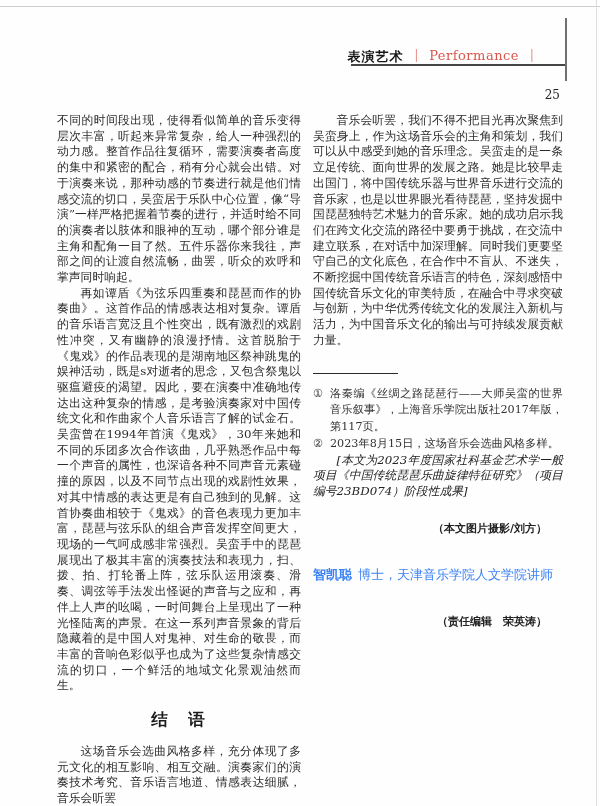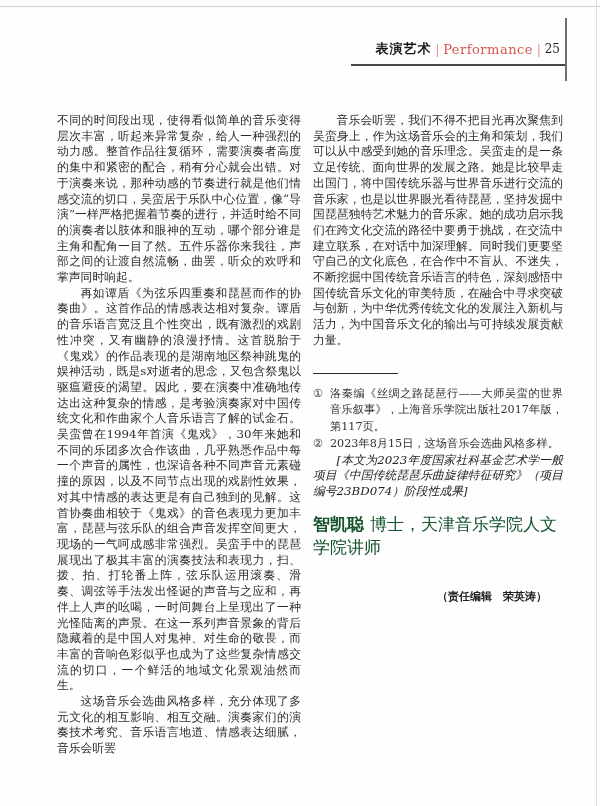--- a/index.html
+++ b/index.html
@@ -3,25 +3,25 @@
 <meta charset="utf-8">
 <style>
   html,body{margin:0;padding:0;background:#ffffff;}
   .page{
     position:relative;width:600px;height:806px;background:#fefefe;overflow:hidden;
     font-family:"DejaVu Serif","Liberation Serif",serif;color:#2b2b2b;
   }
   .top-edge{position:absolute;top:6px;left:0;width:600px;height:1px;background:#cfcfcf;}
   .right-edge{position:absolute;top:0;left:596px;width:1px;height:806px;background:#dedede;}
 
-  .header{position:absolute;top:40px;right:40px;display:flex;align-items:center;gap:4px;white-space:nowrap;}
+  .header{position:absolute;top:48px;right:40px;display:flex;align-items:flex-start;gap:11px;white-space:nowrap;}
   .header-cn{font-family:"DejaVu Sans","Liberation Sans",sans-serif;font-weight:bold;font-size:13px;color:#151515;letter-spacing:1px;}
   .header-bar{font-size:11px;color:#e2837b;transform:scaleY(1.2);}
   .header-en{font-size:13px;color:#d8564c;letter-spacing:0.5px;}
-  .header-page{font-size:12px;color:#222;}
+  .header-page{font-size:12px;color:#222;margin-top:40px;}
   .header-rule{position:absolute;top:64px;left:351px;width:215px;height:2px;background:#454545;}
   .v-rule{position:absolute;top:18px;left:565px;width:2px;height:63px;background:#707070;}
 
   .columns{position:absolute;top:113px;left:57px;display:flex;gap:12px;}
   .col-left{width:244px;}
   .col-right{width:250px;}
   .col p{margin:0;font-size:11.8px;line-height:15.7px;text-align:justify;text-justify:inter-ideograph;}
   .indent{text-indent:2em;}
   .conclusion-heading{
     font-family:"DejaVu Sans","Liberation Sans",sans-serif;font-weight:bold;
@@ -31,21 +31,21 @@
   .fn-rule{width:85px;height:1px;background:#2a2a2a;margin:24px 0 12px;}
   .footnote{display:flex;font-size:11.2px;line-height:16.8px;color:#333;}
   .fn-marker{flex:0 0 17px;}
   .fn-text{flex:1;text-align:justify;}
   .funding-note{
     margin:14px 0 0;font-style:italic;font-size:12.4px;line-height:19px;
     text-indent:2em;text-align:justify;color:#222;
   }
   .photo-credit{margin-top:21px;text-align:right;padding-right:16px;
     font-family:"DejaVu Sans","Liberation Sans",sans-serif;font-weight:bold;font-size:11px;color:#222;}
-  .bio{margin-top:13px;font-size:17px;color:#14532d;}
+  .bio{margin-top:30px;font-size:13px;color:#3b82f6;}
   .bio-name{font-family:"DejaVu Sans","Liberation Sans",sans-serif;font-weight:bold;margin-right:6px;}
   .editor-note{margin-top:30px;text-align:right;padding-right:16px;
     font-family:"DejaVu Sans","Liberation Sans",sans-serif;font-weight:bold;font-size:11px;color:#222;}
 </style>
 </head>
 <body>
 
 <div class="page">
 
   <div class="top-edge"></div>
@@ -59,39 +59,41 @@
     <span class="header-page">25</span>
   </div>
   <div class="header-rule"></div>
   <div class="v-rule"></div>
 
   <div class="columns">
 
     <div class="col col-left">
       <p>不同的时间段出现，使得看似简单的音乐变得层次丰富，听起来异常复杂，给人一种强烈的动力感。整首作品往复循环，需要演奏者高度的集中和紧密的配合，稍有分心就会出错。对于演奏来说，那种动感的节奏进行就是他们情感交流的切口，吴蛮居于乐队中心位置，像“导演”一样严格把握着节奏的进行，并适时给不同的演奏者以肢体和眼神的互动，哪个部分谁是主角和配角一目了然。五件乐器你来我往，声部之间的让渡自然流畅，曲罢，听众的欢呼和掌声同时响起。</p>
       <p class="indent">再如谭盾《为弦乐四重奏和琵琶而作的协奏曲》。这首作品的情感表达相对复杂。谭盾的音乐语言宽泛且个性突出，既有激烈的戏剧性冲突，又有幽静的浪漫抒情。这首脱胎于《鬼戏》的作品表现的是湖南地区祭神跳鬼的娱神活动，既是s对逝者的思念，又包含祭鬼以驱瘟避疫的渴望。因此，要在演奏中准确地传达出这种复杂的情感，是考验演奏家对中国传统文化和作曲家个人音乐语言了解的试金石。吴蛮曾在1994年首演《鬼戏》，30年来她和不同的乐团多次合作该曲，几乎熟悉作品中每一个声音的属性，也深谙各种不同声音元素碰撞的原因，以及不同节点出现的戏剧性效果，对其中情感的表达更是有自己独到的见解。这首协奏曲相较于《鬼戏》的音色表现力更加丰富，琵琶与弦乐队的组合声音发挥空间更大，现场的一气呵成感非常强烈。吴蛮手中的琵琶展现出了极其丰富的演奏技法和表现力，扫、拨、拍、打轮番上阵，弦乐队运用滚奏、滑奏、调弦等手法发出怪诞的声音与之应和，再伴上人声的吆喝，一时间舞台上呈现出了一种光怪陆离的声景。在这一系列声音景象的背后隐藏着的是中国人对鬼神、对生命的敬畏，而丰富的音响色彩似乎也成为了这些复杂情感交流的切口，一个鲜活的地域文化景观油然而生。</p>
+      <div class="conclusion-heading">结　语</div>
       <p class="indent">这场音乐会选曲风格多样，充分体现了多元文化的相互影响、相互交融。演奏家们的演奏技术考究、音乐语言地道、情感表达细腻，音乐会听罢</p>
     </div>
 
     <div class="col col-right">
       <p class="indent">音乐会听罢，我们不得不把目光再次聚焦到吴蛮身上，作为这场音乐会的主角和策划，我们可以从中感受到她的音乐理念。吴蛮走的是一条立足传统、面向世界的发展之路。她是比较早走出国门，将中国传统乐器与世界音乐进行交流的音乐家，也是以世界眼光看待琵琶，坚持发掘中国琵琶独特艺术魅力的音乐家。她的成功启示我们在跨文化交流的路径中要勇于挑战，在交流中建立联系，在对话中加深理解。同时我们更要坚守自己的文化底色，在合作中不盲从、不迷失，不断挖掘中国传统音乐语言的特色，深刻感悟中国传统音乐文化的审美特质，在融合中寻求突破与创新，为中华优秀传统文化的发展注入新机与活力，为中国音乐文化的输出与可持续发展贡献力量。</p>
 
       <div class="fn-rule"></div>
 
       <div class="footnote">
         <span class="fn-marker">①</span>
         <span class="fn-text">洛秦编《丝绸之路琵琶行——大师吴蛮的世界音乐叙事》，上海音乐学院出版社2017年版，第117页。</span>
       </div>
       <div class="footnote">
         <span class="fn-marker">②</span>
         <span class="fn-text">2023年8月15日，这场音乐会选曲风格多样。</span>
       </div>
 
       <p class="funding-note">[本文为2023年度国家社科基金艺术学一般项目《中国传统琵琶乐曲旋律特征研究》（项目编号23BD074）阶段性成果]</p>
 
+      <div class="photo-credit">（本文图片摄影/刘方）</div>
 
       <div class="bio">
         <span class="bio-name">智凯聪</span><span>博士，天津音乐学院人文学院讲师</span>
       </div>
 
       <div class="editor-note">（责任编辑　荣英涛）</div>
     </div>
 
   </div>
 </div>

